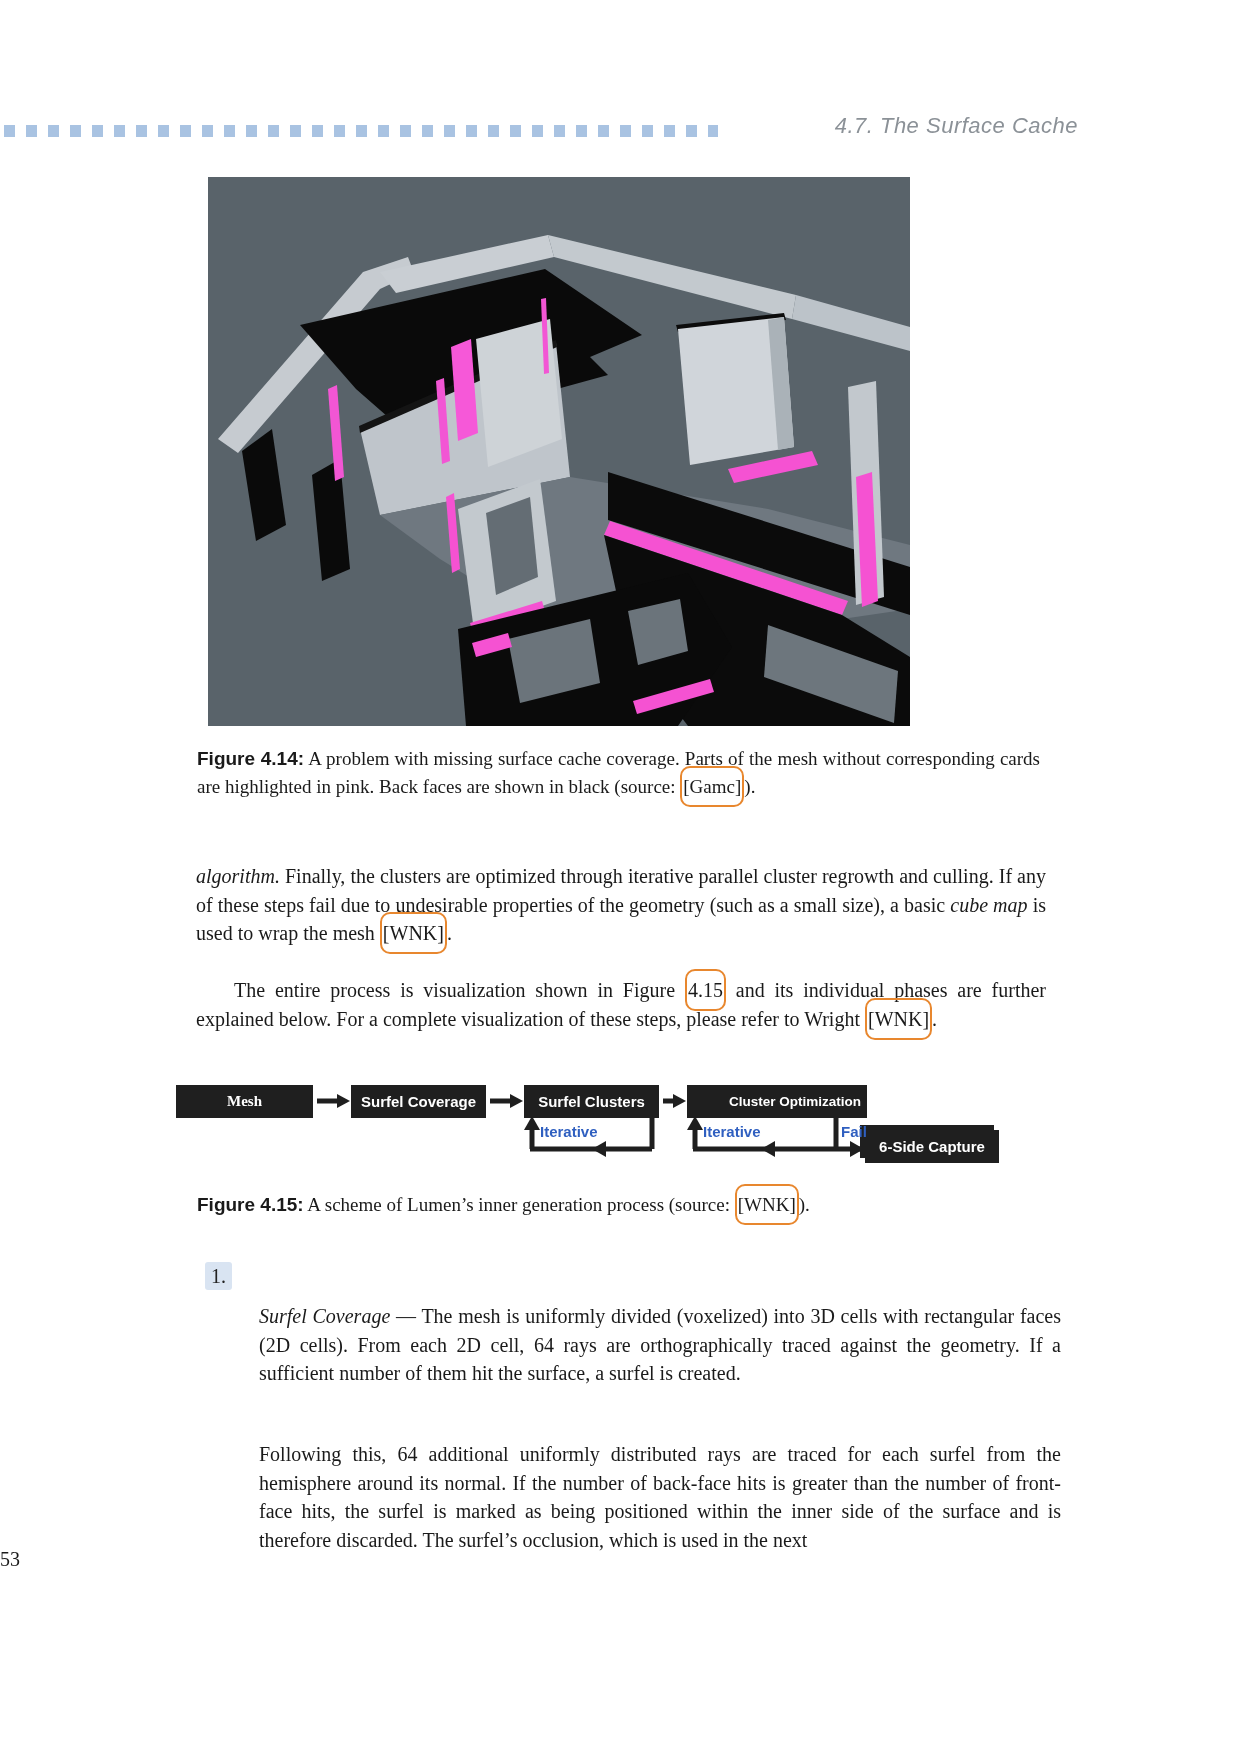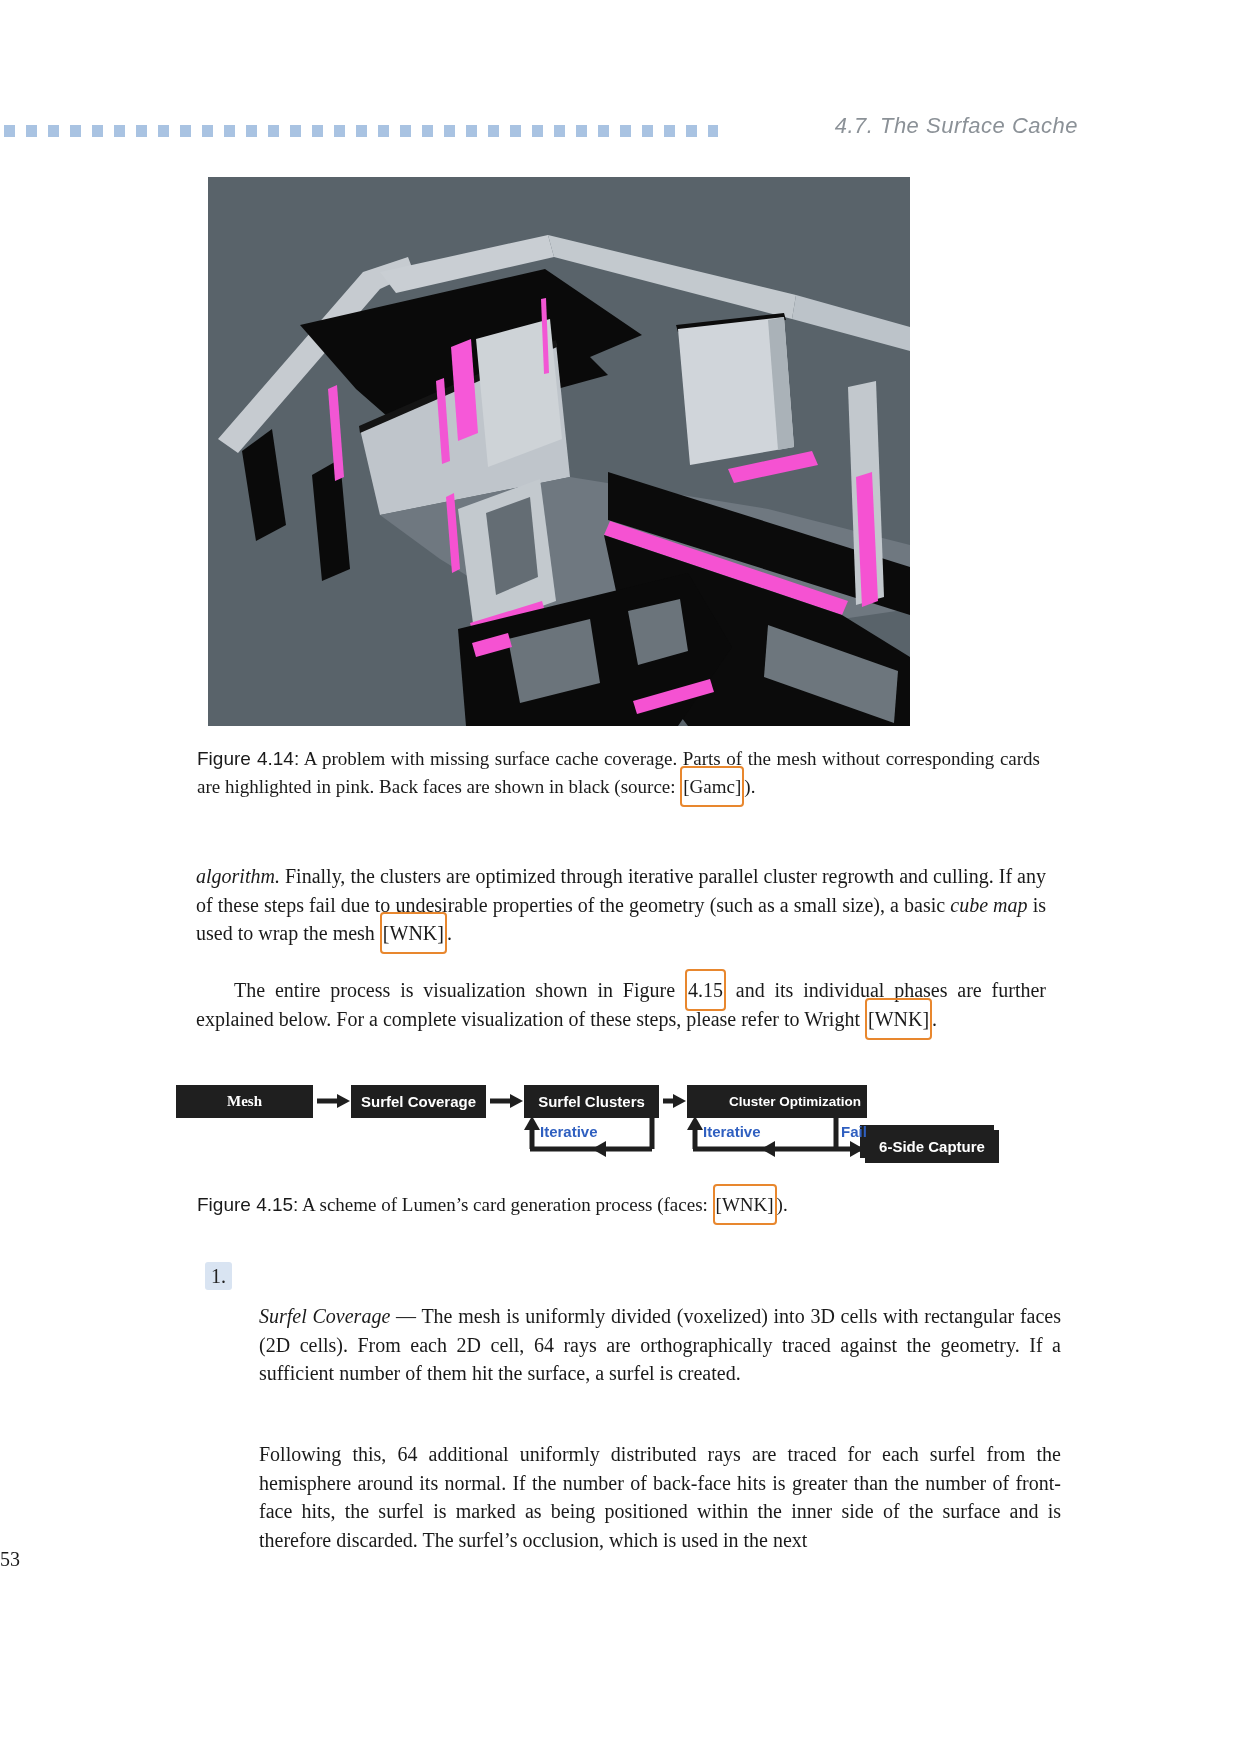--- a/index.html
+++ b/index.html
@@ -14,22 +14,22 @@
         font-style:italic;font-size:22px;color:#8b9197;letter-spacing:.5px;}
 
   
   .fig-image{position:absolute;left:208px;top:177px;width:702px;height:549px;}
 
   
   .caption{position:absolute;left:197px;width:843px;font-size:19px;line-height:28px;text-align:justify;}
   .body-par{position:absolute;left:196px;width:850px;font-size:20px;line-height:28.5px;text-align:justify;}
   .indent{text-indent:38px;}
   .seg-i{font-style:italic;}
-  .seg-lead{font-family:"Liberation Sans",sans-serif;font-weight:400;}
-  .seg-link{border:2px solid #e8872e;padding:8px 1px;border-radius:4px;}
+  .seg-lead{font-family:"Liberation Sans",sans-serif;font-weight:700;}
+  .seg-link{border:2px solid #e8872e;padding:8px 1px;border-radius:10px;}
 
   
   .diagram{position:absolute;left:160px;top:1083px;width:845px;height:85px;
         font-family:"Liberation Sans",sans-serif;}
   .dbox{position:absolute;background:#1f1f1f;color:#ffffff;font-weight:700;font-size:15px;
         display:flex;align-items:center;justify-content:center;height:33px;top:2px;}
   .dbox.small{font-size:13.5px;}
   .dbox.sixside{top:47px;}
   .dlabel{position:absolute;color:#2f5fc0;font-weight:700;font-size:15px;top:40px;}
   .darrows{position:absolute;left:0;top:0;}
@@ -133,21 +133,21 @@
     <div class="dbox" style="left:191px;width:135px;">Surfel Coverage</div>
     <div class="dbox" style="left:364px;width:135px;">Surfel Clusters</div>
     <div class="dbox small" style="left:527px;width:144px;padding-left:36px;">Cluster Optimization</div>
     <div class="dbox" style="left:700px;width:134px;margin-top:40px;">Cards</div>
     <div class="dbox sixside" style="left:705px;width:134px;text-align:center;">6-Side Capture</div>
     <span class="dlabel" style="left:380px;">Iterative</span>
     <span class="dlabel" style="left:543px;">Iterative</span>
     <span class="dlabel" style="left:681px;">Fail</span>
   </div>
 
-  <div class="caption" style="top:1191px;text-align:left;"><span class="seg-lead">Figure 4.15:</span><span> A scheme of Lumen’s card generation process (faces: </span><span class="seg-link">[WNK]</span><span>).</span></div>
+  <div class="caption" style="top:1191px;text-align:left;"><span class="seg-lead">Figure 4.15:</span><span> A scheme of Lumen’s inner generation process (source: </span><span class="seg-link">[WNK]</span><span>).</span></div>
 
   <span class="list-num">1.</span>
   <div class="list-par" style="top:1262px;"><span class="seg-i">Surfel Coverage</span><span> — The mesh is uniformly divided (voxelized) into 3D cells with rectangular faces (2D cells). From each 2D cell, 64 rays are orthographically traced against the geometry. If a sufficient number of them hit the surface, a surfel is created.</span></div>
   <div class="list-par" style="top:1400px;">Following this, 64 additional uniformly distributed rays are traced for each surfel from the hemisphere around its normal. If the number of back-face hits is greater than the number of front-face hits, the surfel is marked as being positioned within the inner side of the surface and is therefore discarded. The surfel’s occlusion, which is used in the next</div>
 
   <div class="page-number">53</div>
 
 </div>
 
 </body></html>

